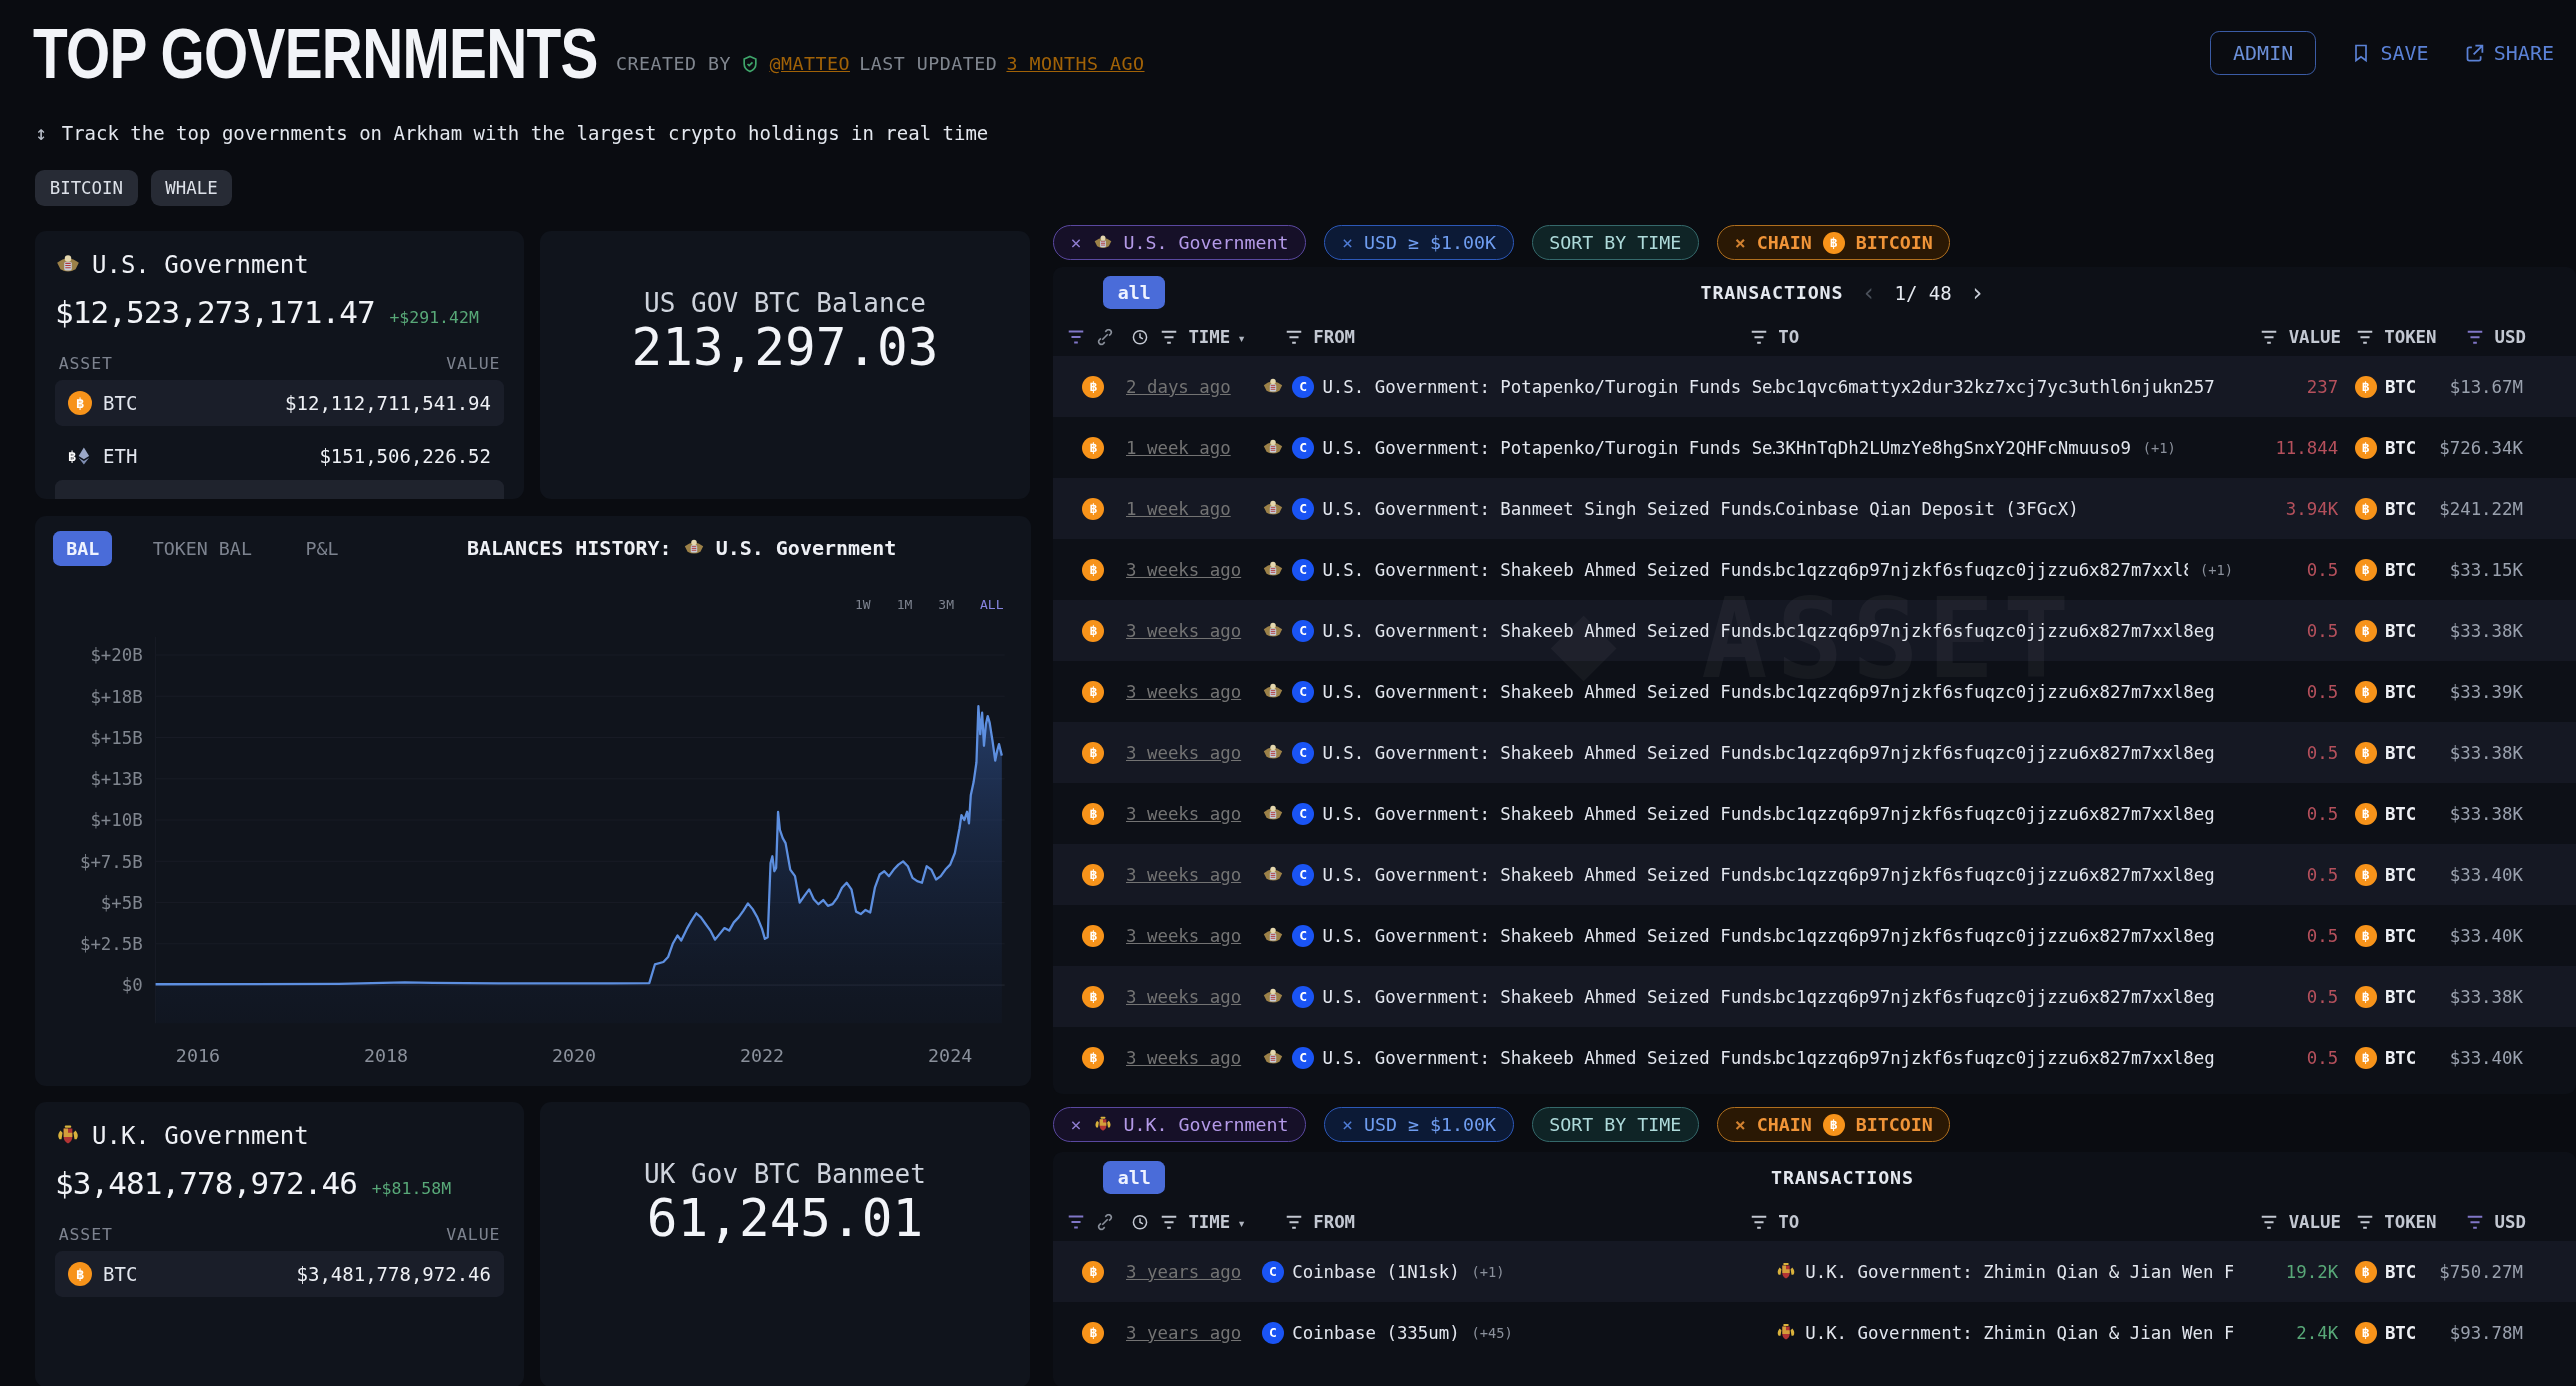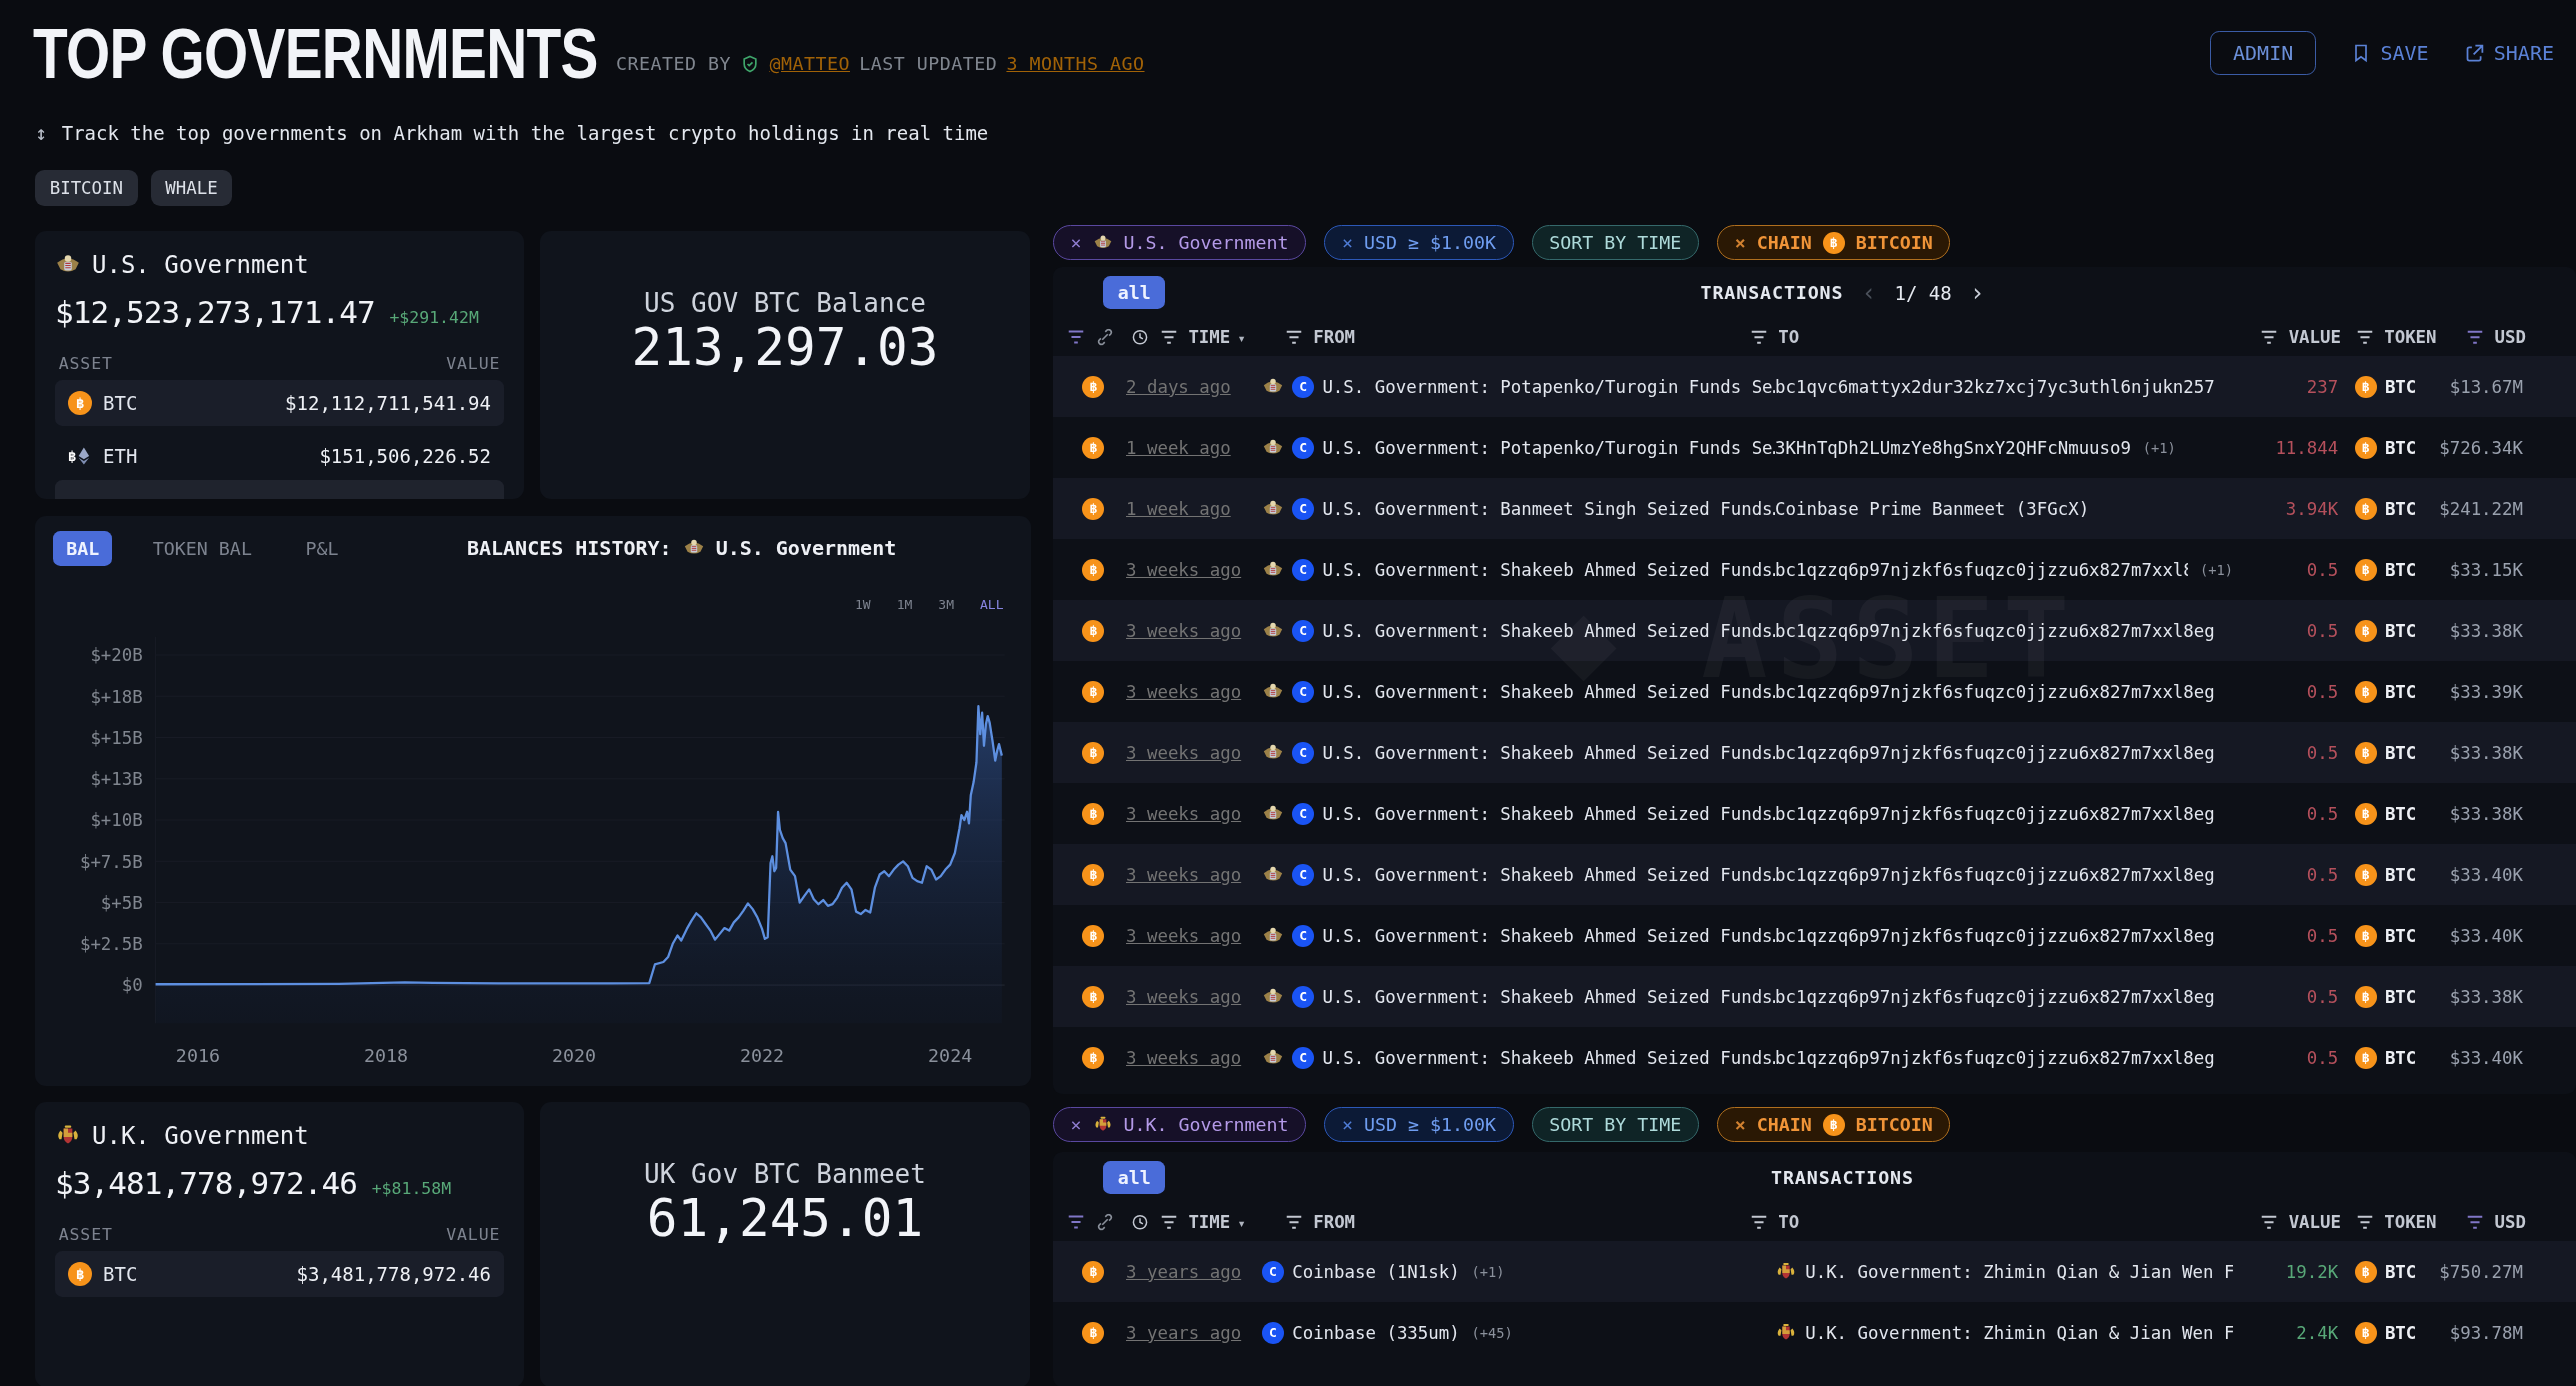--- a/index.html
+++ b/index.html
@@ -455,21 +455,21 @@
               <circle cx="12" cy="6" r="3" fill="#e4d7ae"></circle>
               <rect x="8.5" y="9" width="7" height="8" rx="1.5" fill="#c7cdd9"></rect>
               <path d="M9.5 10.5h5M9.5 12.5h5M9.5 14.5h5" stroke="#b23b3b" stroke-width="1" fill="none"></path>
             </svg>
           <span class="rowicon i-cb coin sm cb"></span>
           <span class="ellip">U.S. Government: Banmeet Singh Seized Funds…</span>
 
         </span>
         <span class="t-to" data-icon="none">
 
-          <span class="ellip">Coinbase Prime Banmeet (3FGcX)</span>
+          <span class="ellip">Coinbase Qian Deposit (3FGcX)</span>
 
         </span>
         <span class="t-val" data-dir="out">3.94K</span>
         <span class="t-tok">
           <span class="coin sm"></span>
           <span>BTC</span>
         </span>
         <span class="t-usd">$241.22M</span>
       </div>
         <div class="txrow">

